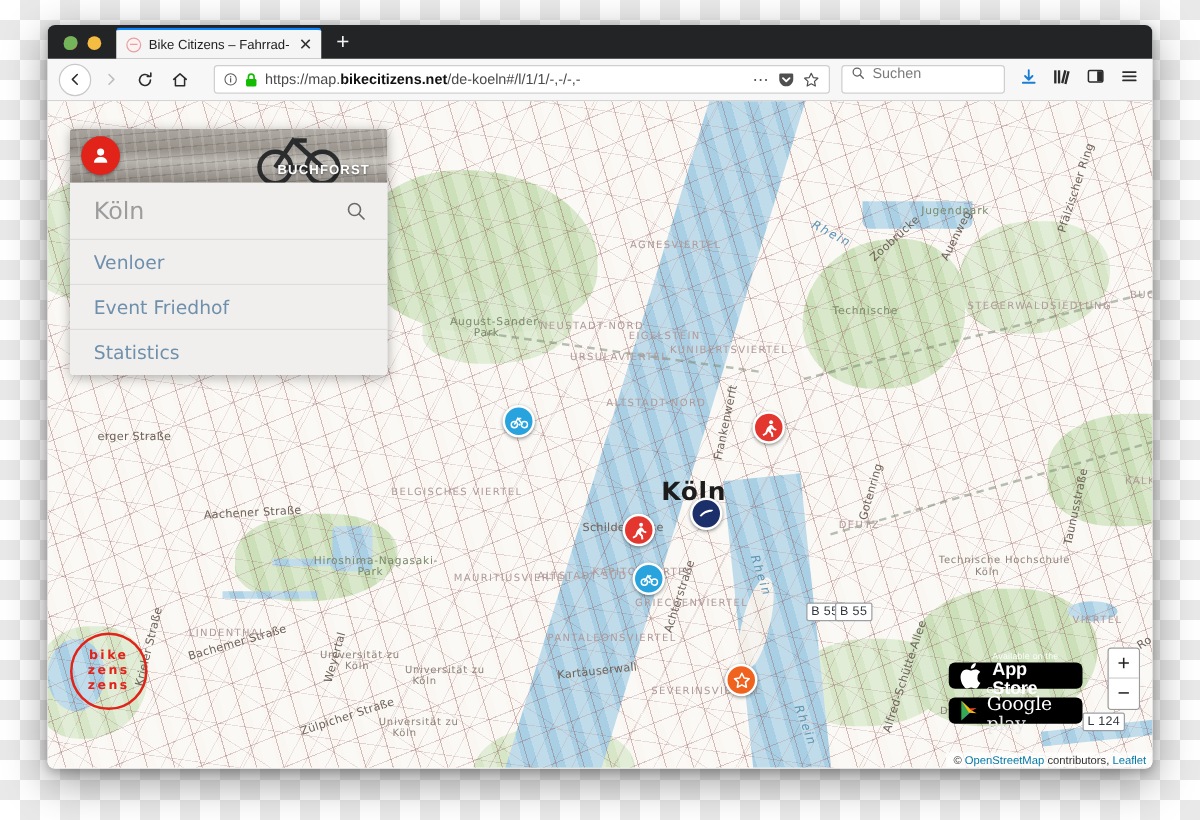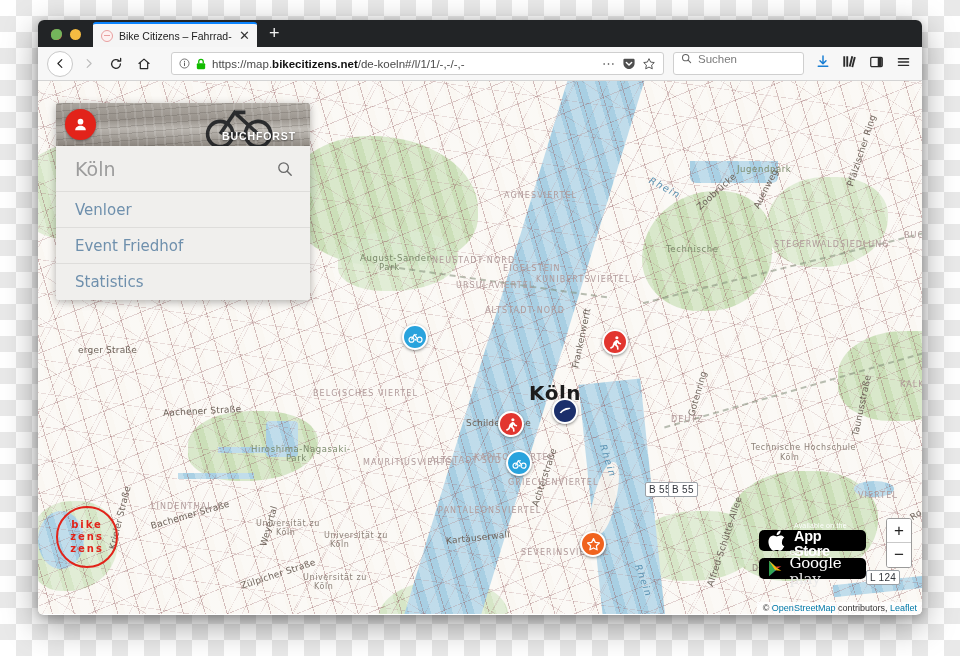--- a/index.html
+++ b/index.html
@@ -533,21 +533,21 @@
           <div class="maplabel lbl-street" style="left: 812px; top: 100px; transform: rotate(-72deg); transform-origin: left center;">Pfälzischer Ring</div>
           <div class="maplabel lbl-street" style="left: 653px; top: 330px; transform: rotate(-74deg); transform-origin: left center;">Gotenring</div>
           <div class="maplabel lbl-street" style="left: 817px; top: 350px; transform: rotate(-78deg); transform-origin: left center;">Taunusstraße</div>
           <div class="maplabel lbl-street" style="left: 672px; top: 500px; transform: rotate(-72deg); transform-origin: left center;">Alfred-Schütte-Allee</div>
           <div class="maplabel lbl-street" style="left: 873px; top: 432px; transform: rotate(-32deg); transform-origin: left center;">Ro</div>
           <div class="maplabel lbl-district" style="left: 466px; top: 110px;">AGNESVIERTEL</div>
           <div class="maplabel lbl-district" style="left: 465px; top: 183px;">EIGELSTEIN</div>
           <div class="maplabel lbl-district" style="left: 498px; top: 194px;">KUNIBERTSVIERTEL</div>
           <div class="maplabel lbl-district" style="left: 394px; top: 175px;">NEUSTADT-NORD</div>
           <div class="maplabel lbl-district" style="left: 418px; top: 200px;">URSULAVIERTEL</div>
-          <div class="maplabel lbl-district" style="left: 447px; top: 225px; text-align: right;">ALTSTADT-NORD</div>
+          <div class="maplabel lbl-district" style="left: 447px; top: 237px; text-align: right;">ALTSTADT-NORD</div>
           <div class="maplabel lbl-district" style="left: 275px; top: 308px;">BELGISCHES VIERTEL</div>
           <div class="maplabel lbl-district" style="left: 325px; top: 377px;">MAURITIUSVIERTEL</div>
           <div class="maplabel lbl-district" style="left: 436px; top: 372px;">KAPITOLVIERTEL</div>
           <div class="maplabel lbl-district" style="left: 392px; top: 375px;">ALTSTADT-SÜD</div>
           <div class="maplabel lbl-district" style="left: 470px; top: 397px;">GRIECHENVIERTEL</div>
           <div class="maplabel lbl-district" style="left: 400px; top: 425px;">PANTALEONSVIERTEL</div>
           <div class="maplabel lbl-district" style="left: 483px; top: 467px;">SEVERINSVIERTEL</div>
           <div class="maplabel lbl-district" style="left: 113px; top: 421px;">LINDENTHAL</div>
           <div class="maplabel lbl-district" style="left: 633px; top: 334px;">DEUTZ</div>
           <div class="maplabel lbl-district" style="left: 862px; top: 299px;">KALK</div>

